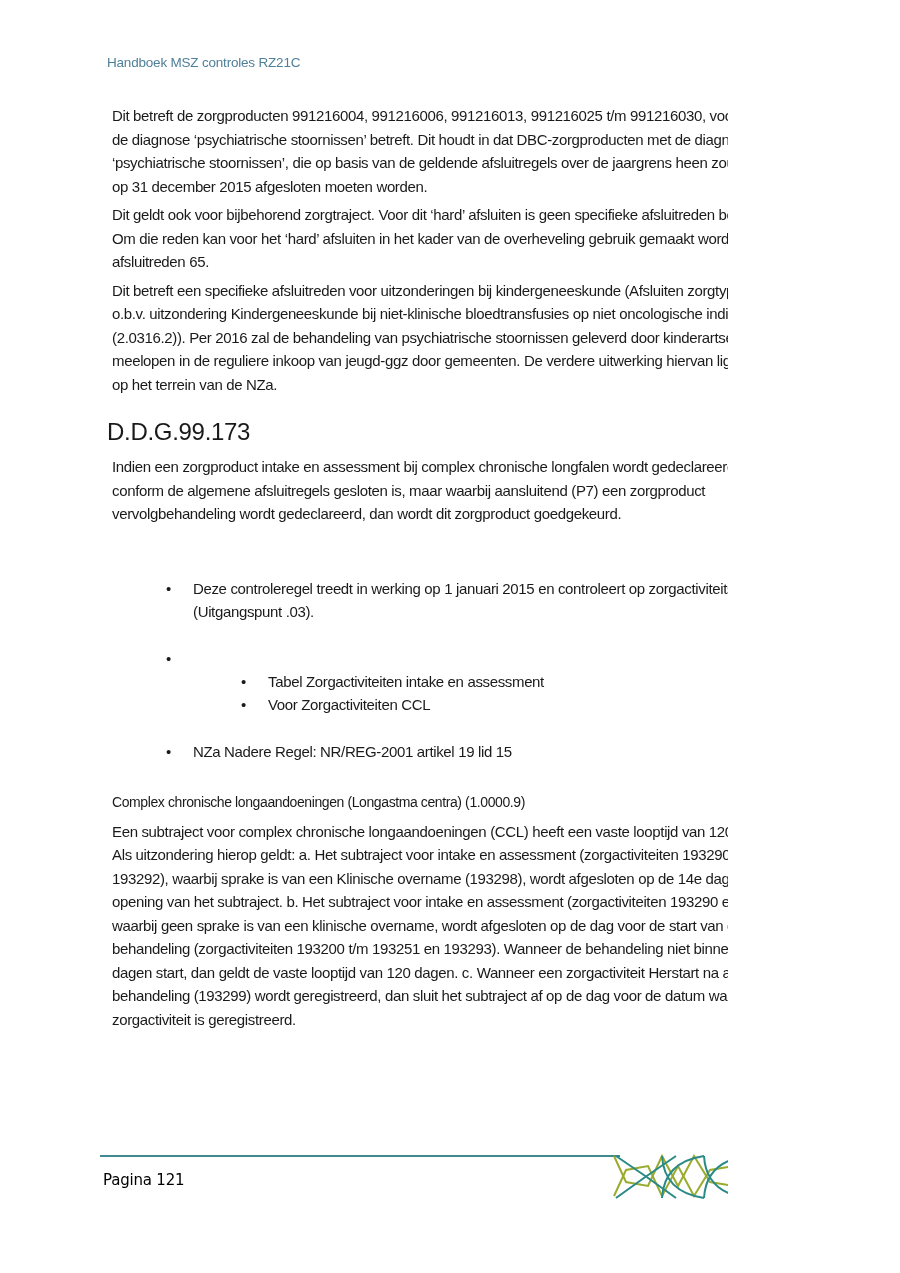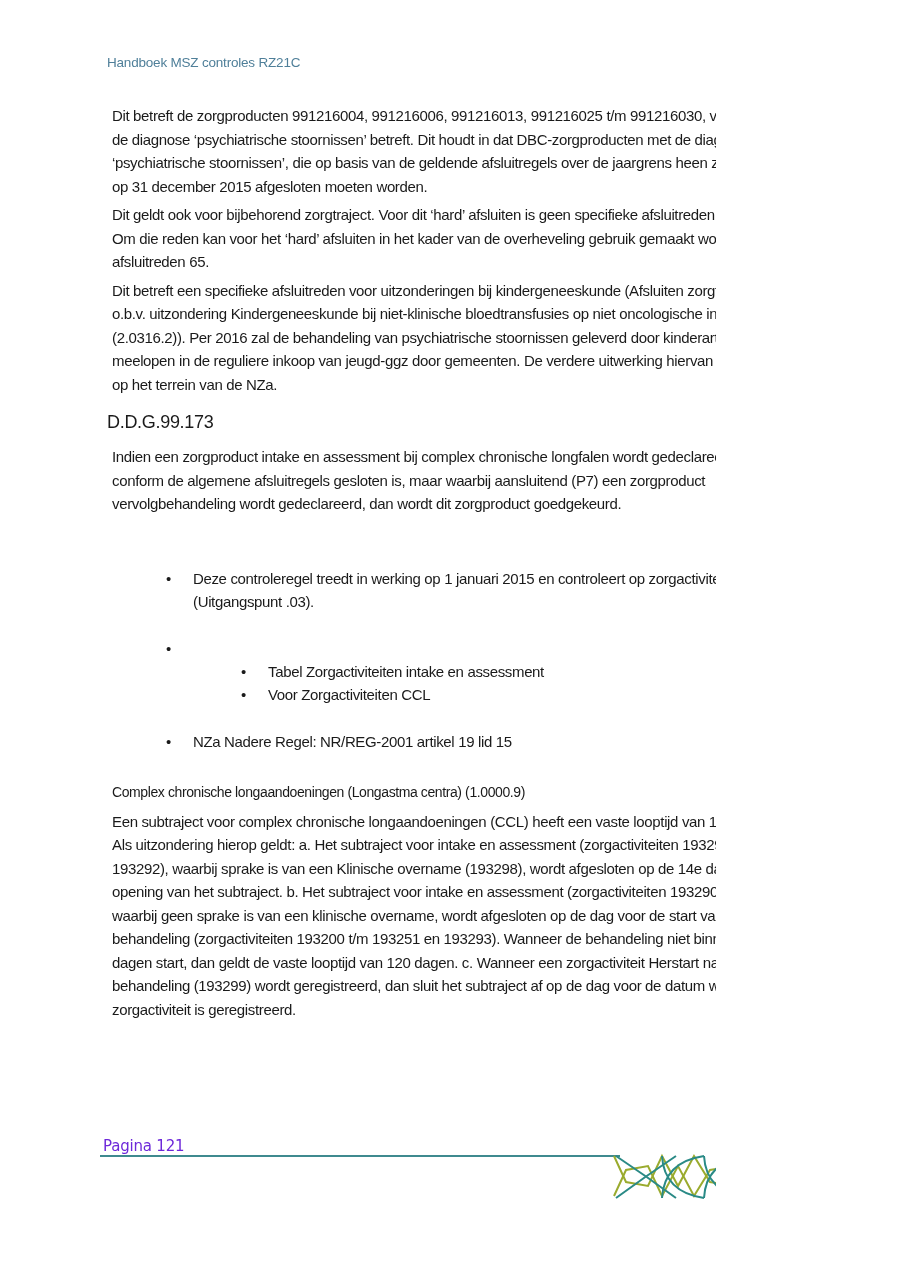--- a/index.html
+++ b/index.html
@@ -8,20 +8,21 @@
       background: #ffffff;
     }
     .page {
       position: relative;
       width: 716px;
       height: 1273px;
       background: #ffffff;
       overflow: hidden;
       font-family: "Liberation Sans", sans-serif;
       color: #1a1a1a;
+      padding-left: 12px;
     }
     .running-header {
       position: absolute;
       left: 107px;
       top: 55px;
       font-size: 13.5px;
       color: #4f7f99;
       letter-spacing: -0.2px;
     }
     .content {
@@ -30,22 +31,22 @@
       top: 99px;
       width: 700px;
       font-size: 15px;
       line-height: 23.5px;
       letter-spacing: -0.35px;
     }
     .content p {
       margin: 5px;
     }
     .section-heading {
-      margin: 13px 0 10px 0;
-      font-size: 18px;
+      margin: 23px 0 10px 0;
+      font-size: 24px;
       line-height: 26px;
       font-weight: normal;
       letter-spacing: -0.3px;
       color: #1a1a1a;
     }
     .gap-lg { height: 23px; }
     .gap-md { height: 23px; }
     .bullet-list {
       list-style: none;
       margin: 0;
@@ -76,23 +77,23 @@
       left: 134px;
       top: 0;
     }
     .italic-heading {
       font-size: 14px;
       letter-spacing: -0.4px;
     }
     .footer-page {
       position: absolute;
       left: 103px;
-      top: 1137px;
+      top: 1171px;
       font-size: 15px;
-      color: #6d28d9;
+      color: #000000;
       font-family: "DejaVu Sans", sans-serif;
       letter-spacing: -0.2px;
     }
     .footer-rule {
       position: absolute;
       left: 100px;
       top: 1155px;
       width: 520px;
       height: 2px;
       background: #3f8a8f;

